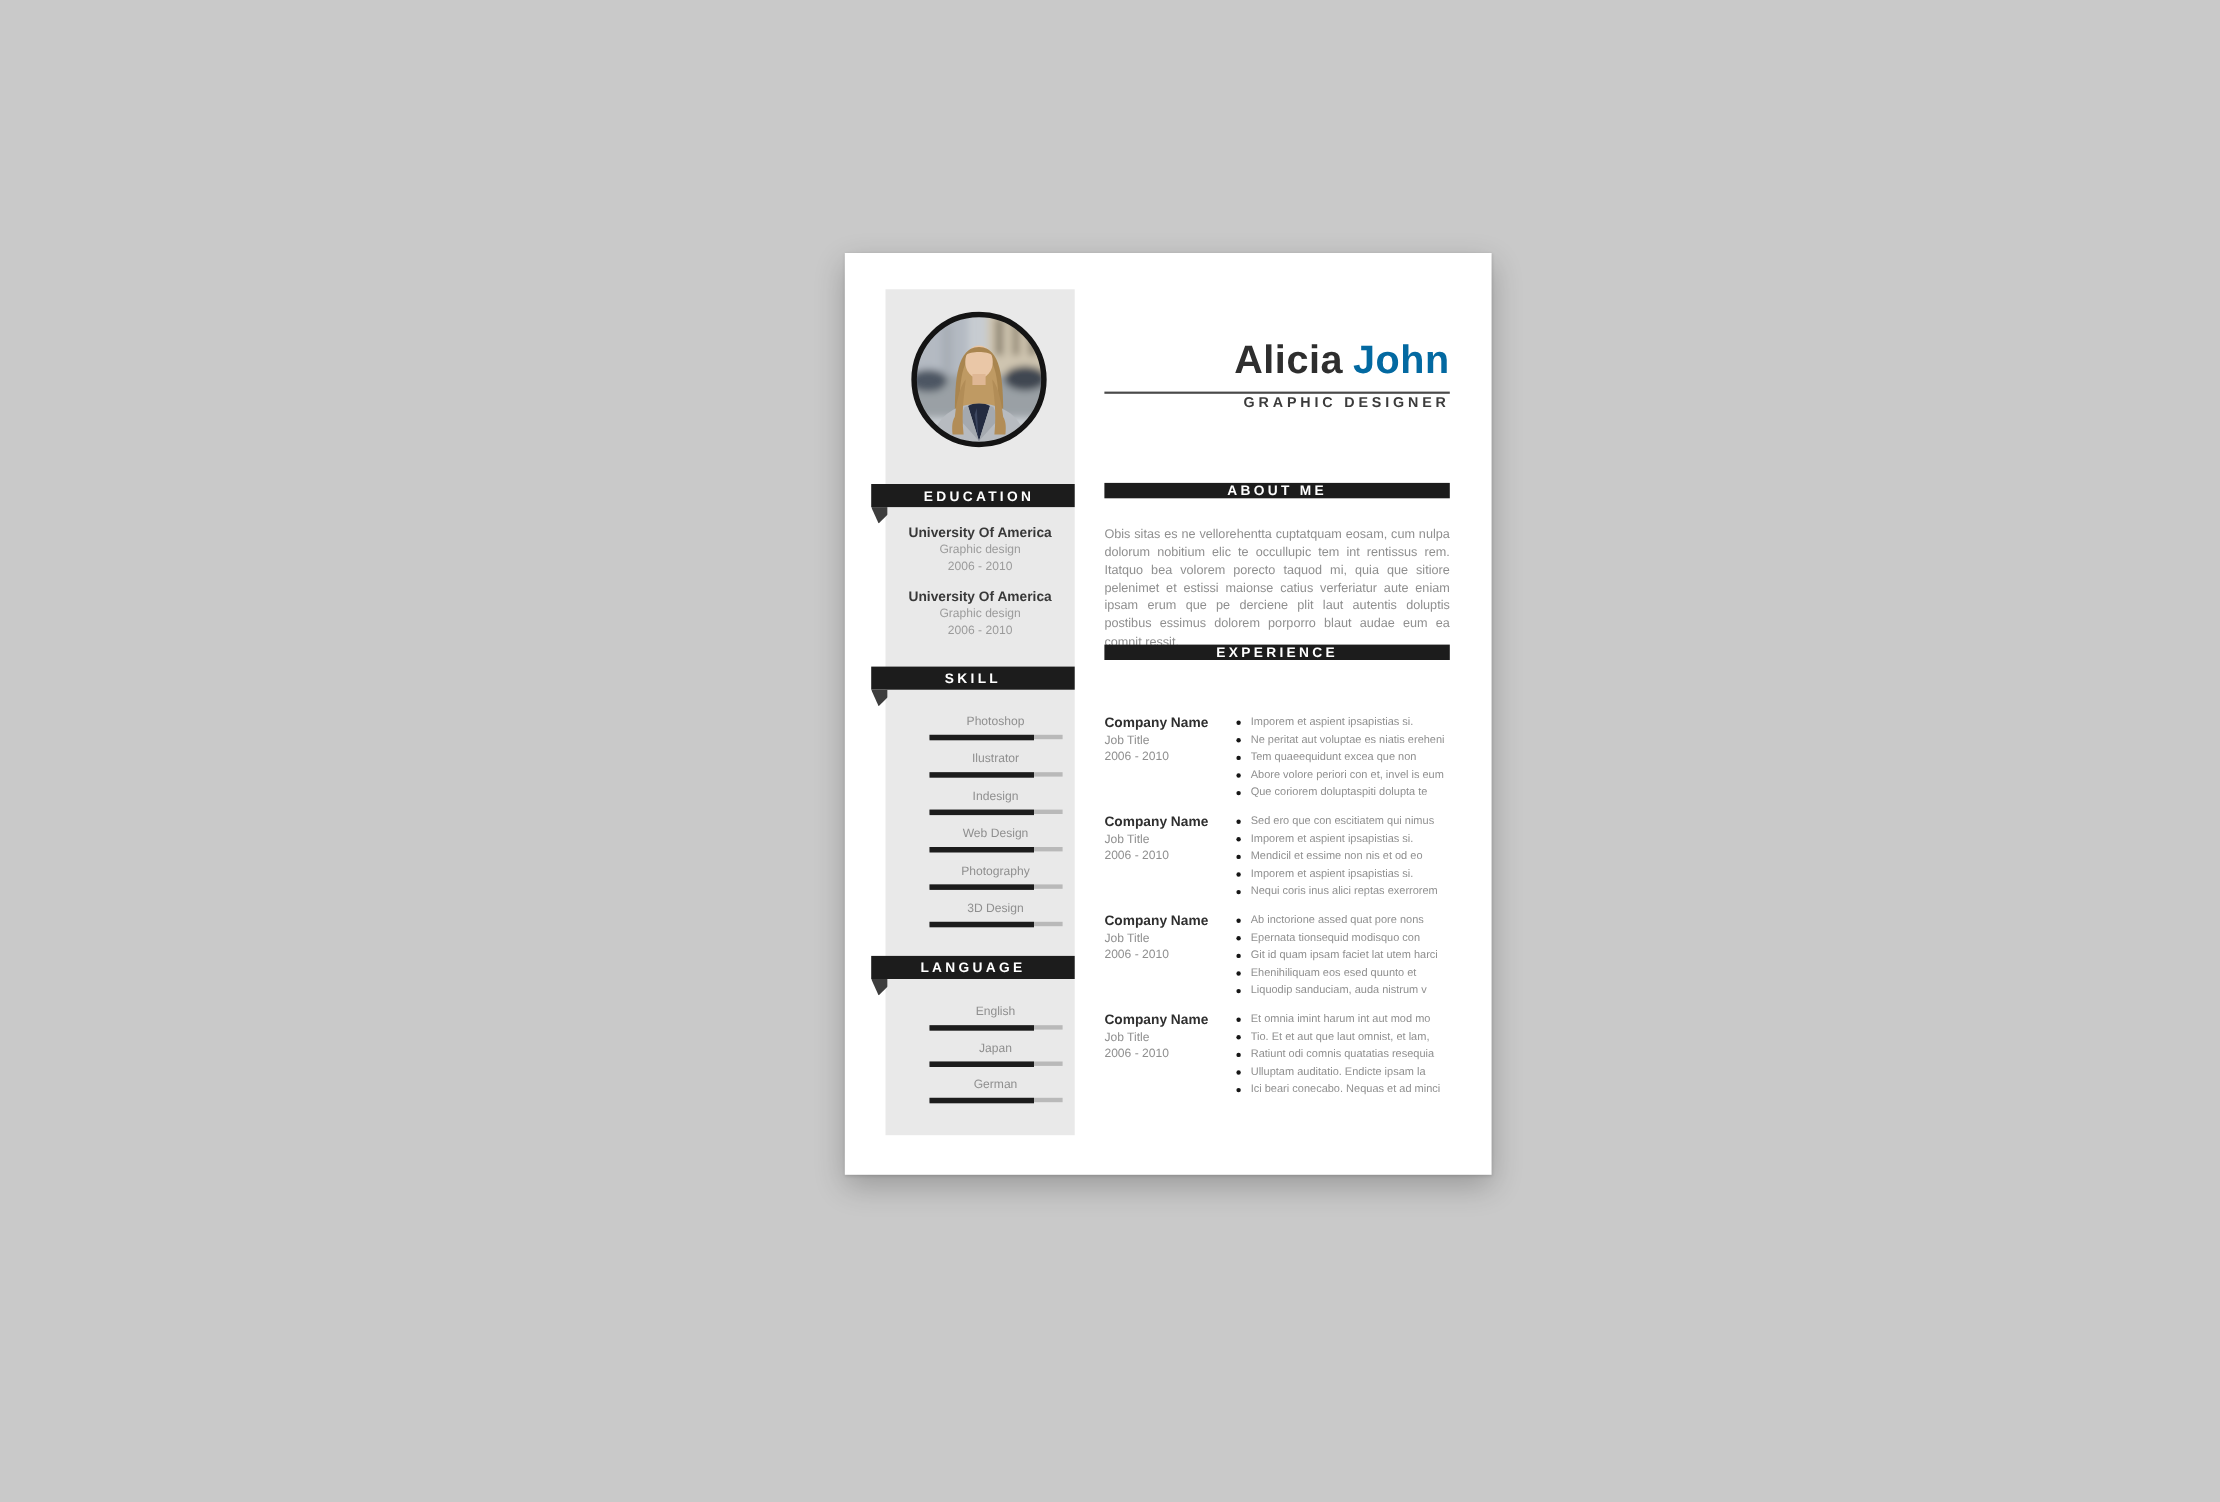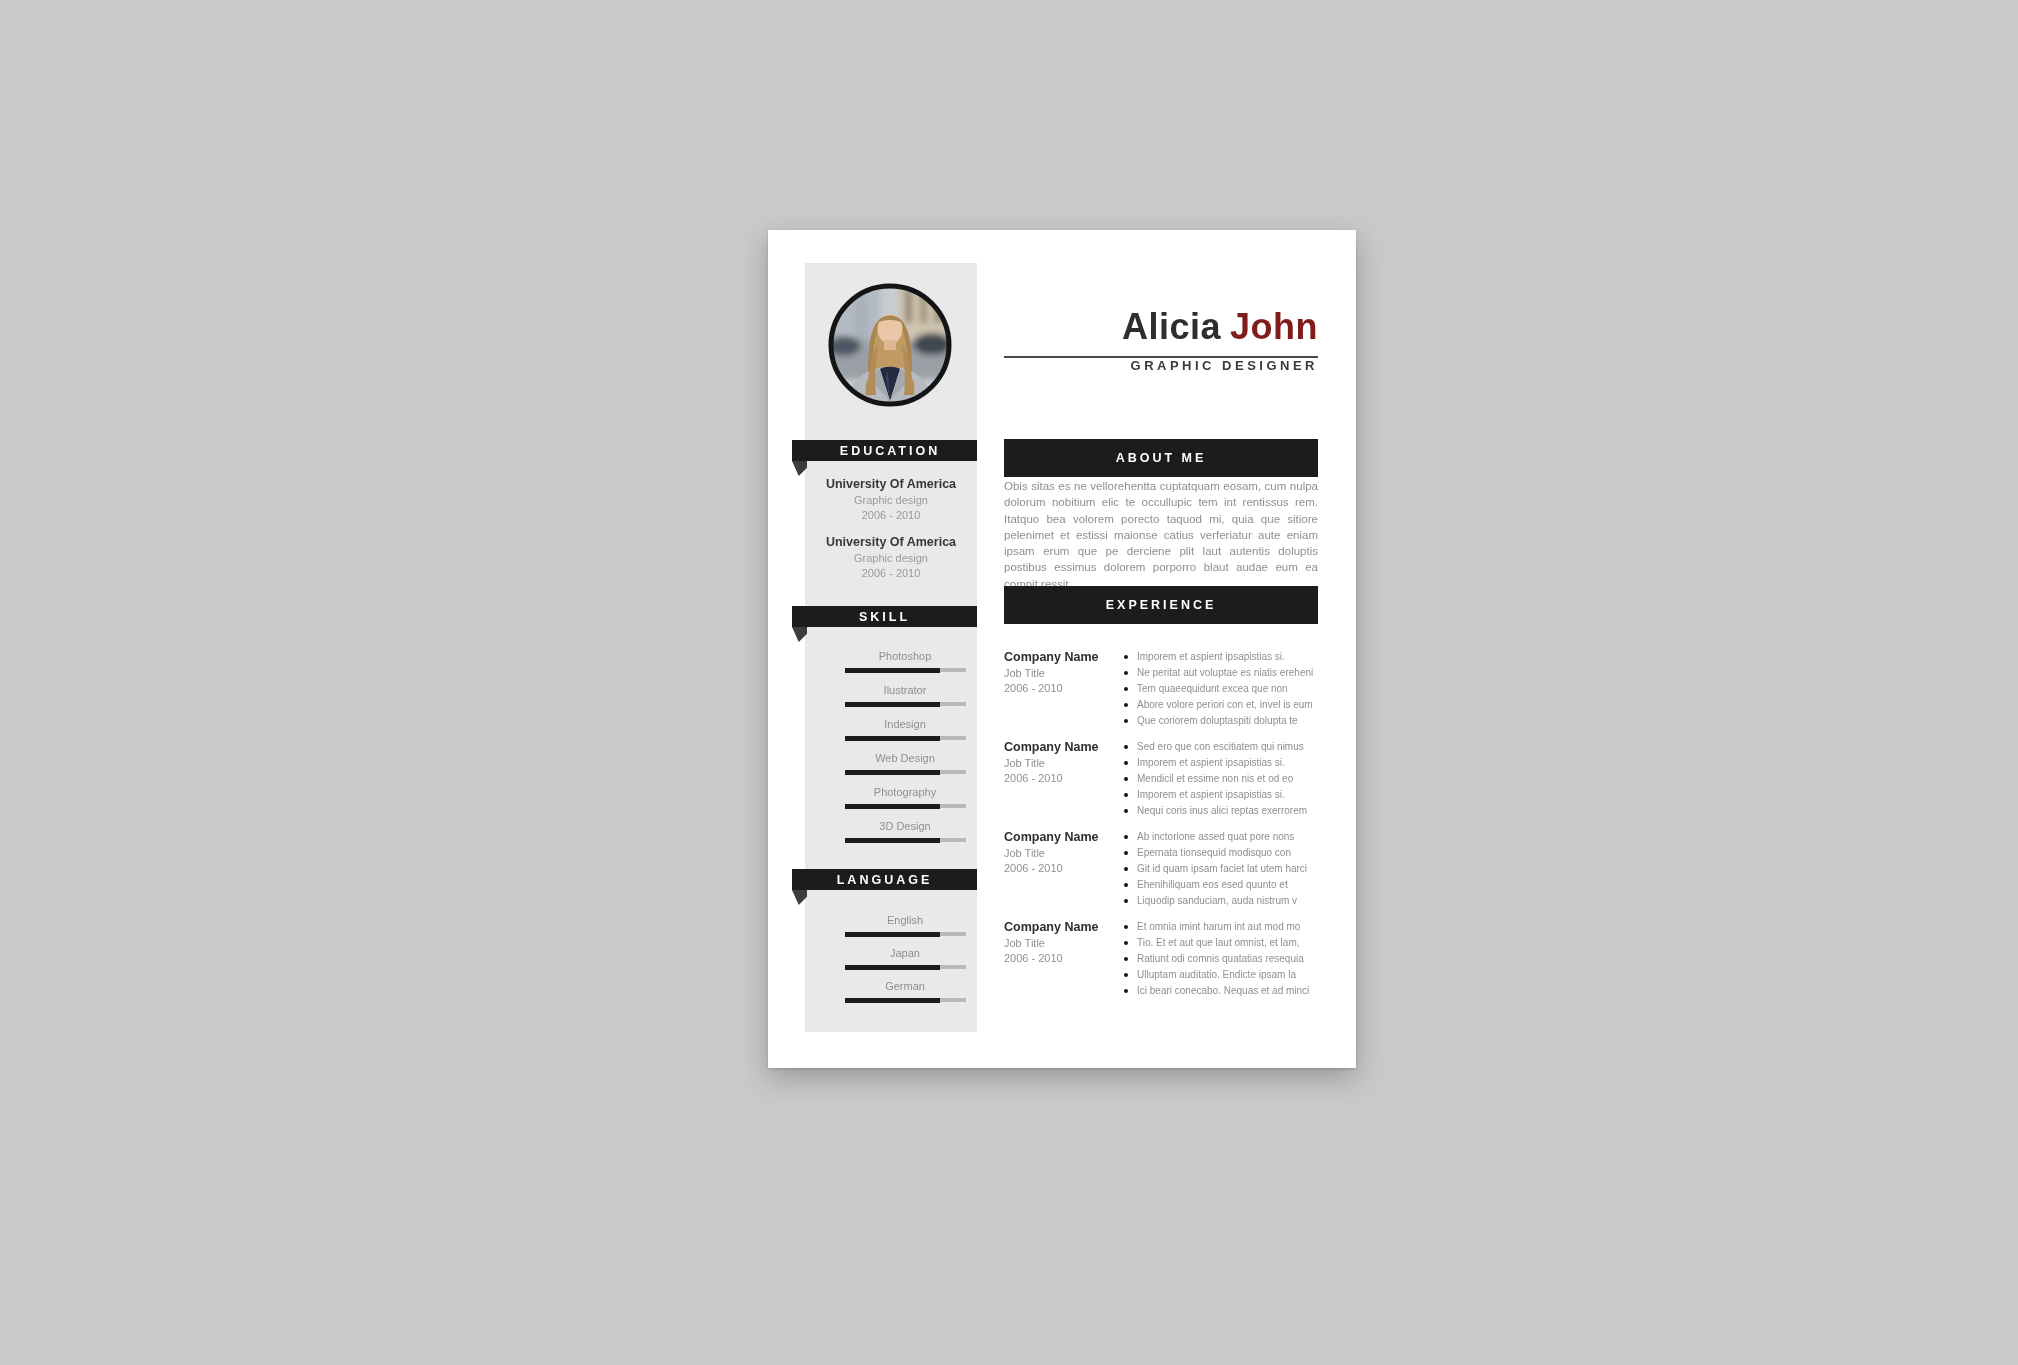--- a/index.html
+++ b/index.html
@@ -43,26 +43,26 @@
   .meter-list-skill    { top:419px; row-gap:11px; }
   .meter-list-language { top:683px; row-gap:10px; }
   .meter-row  { text-align:center; }
   .meter-label { font-size:11px; color:#8f8f8f; line-height:14px; margin-bottom:5px; }
   .meter-track { width:121px; height:4px; background:#b9b9b9; margin:0 auto; position:relative; }
   .meter-fill  { position:absolute; left:0; top:-0.5px; height:5px; background:#1c1c1c; }
 
   .header-block { position:absolute; left:236px; top:74px; width:314px; text-align:right; }
   .name { font-size:36px; font-weight:bold; line-height:46px; letter-spacing:0.5px; white-space:nowrap; }
   .name .first { color:#2e2e2e; }
-  .name .last  { color:#7f1d1d; margin-left:9px; }
+  .name .last  { color:#0369a1; margin-left:9px; }
   .rule { width:100%; height:2px; background:#4a4a4a; margin-top:6px; }
   .subtitle { margin-top:0; font-size:13px; font-weight:bold; letter-spacing:3.5px; color:#3b3b3b; }
 
   .section-bar {
-    position:absolute; left:236px; width:314px; height:38px; background:#1c1c1c;
+    position:absolute; left:236px; width:314px; height:14px; background:#1c1c1c;
     color:#ffffff; font-size:12.5px; font-weight:bold; letter-spacing:3px;
     display:flex; align-items:center; justify-content:center;
   }
   .bar-about      { top:209px; }
   .bar-experience { top:356px; }
 
   .about-text {
     position:absolute; left:236px; top:248px; width:314px;
     font-size:11.5px; color:#8f8f8f; line-height:16.3px; text-align:justify;
   }

